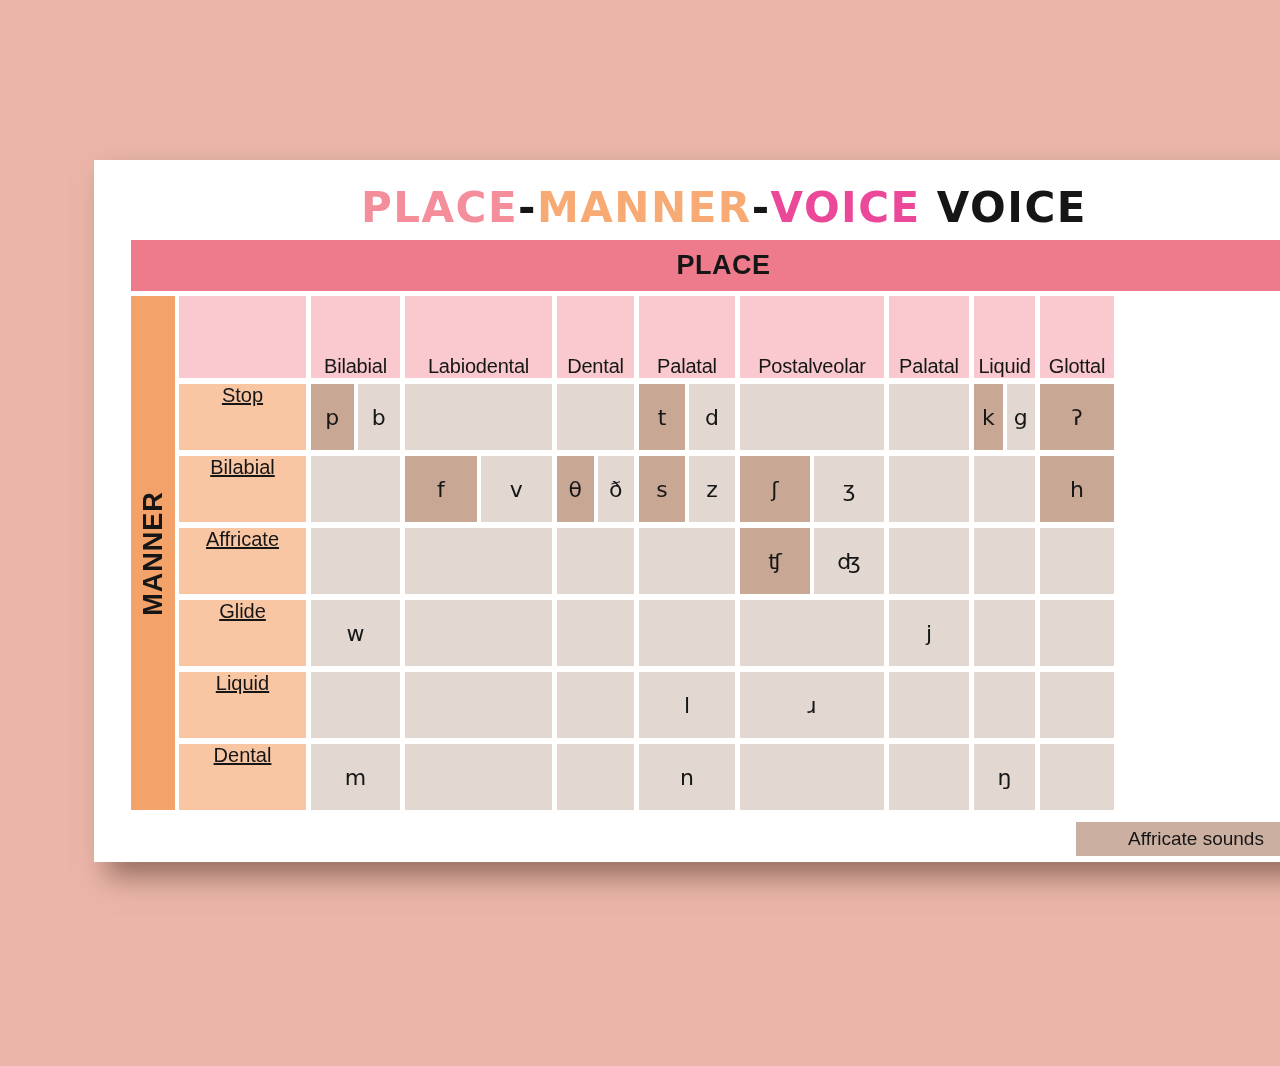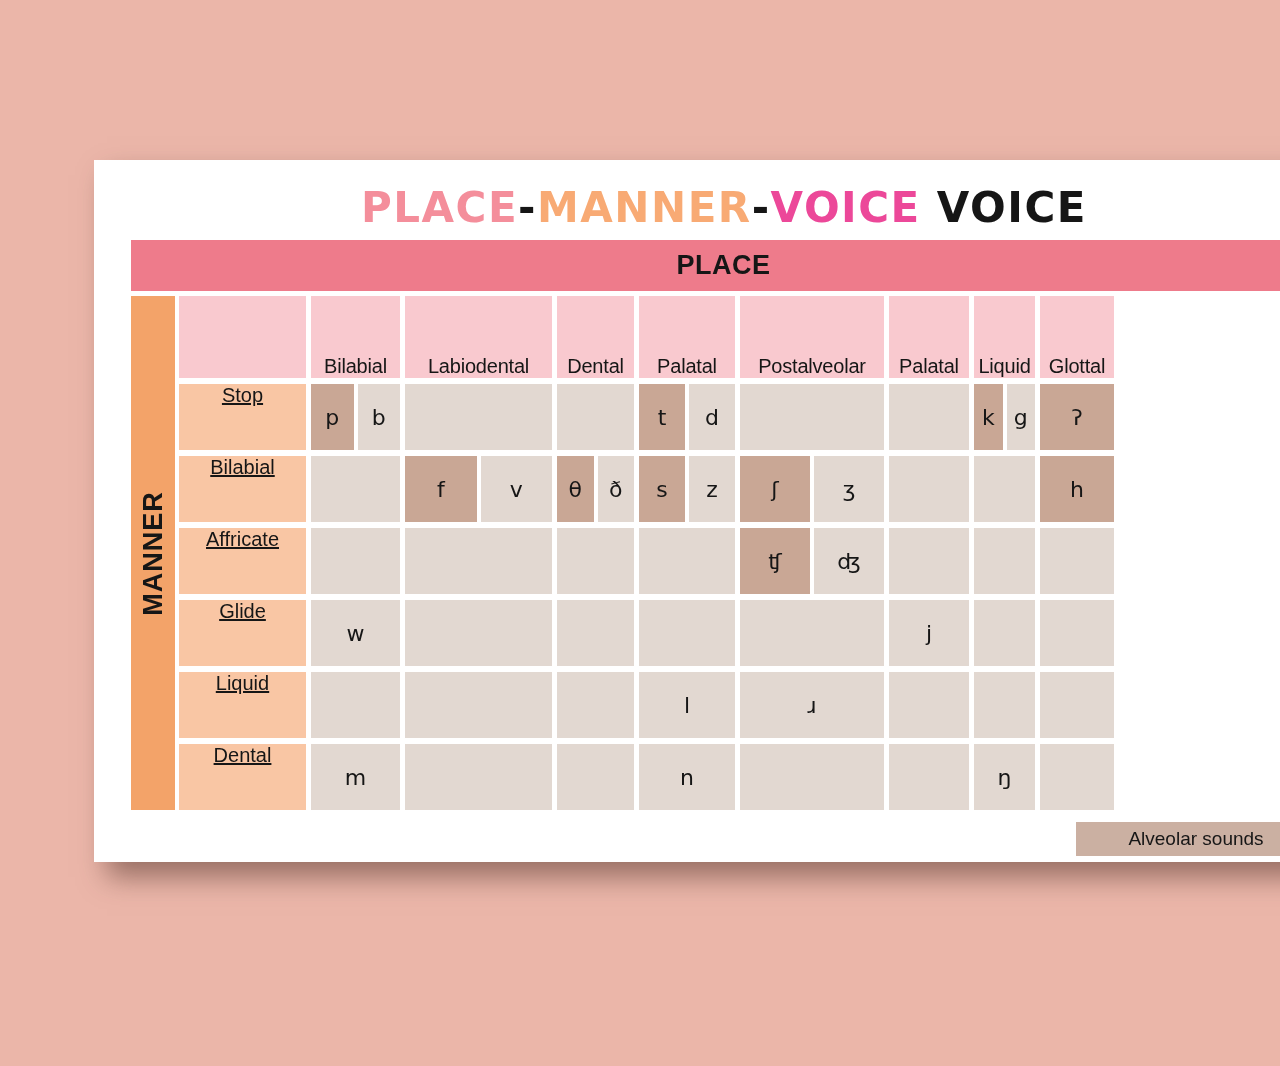--- a/index.html
+++ b/index.html
@@ -268,15 +268,15 @@
         <div class="cell light"></div>
         <div class="cell light"></div>
         <div class="cell light">
           <span>ŋ</span>
         </div>
         <div class="cell light"></div>
       </div>
   </div>
 
   <div class="legend">
-    <span>Alveolar sounds</span>
+    <span>Affricate sounds</span>
   </div>
 </div>
 
 </body></html>

